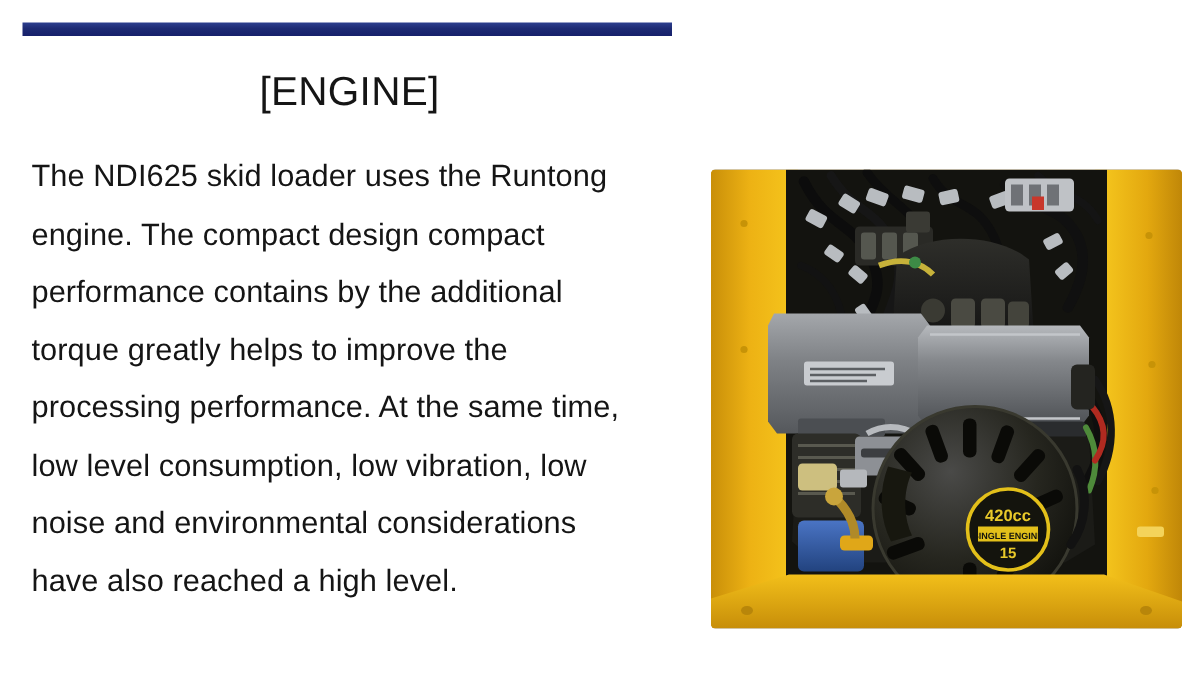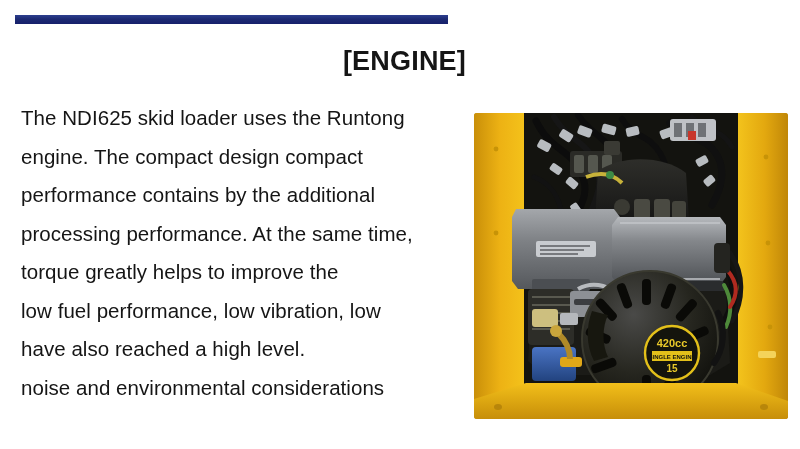--- a/index.html
+++ b/index.html
@@ -33,23 +33,23 @@
     height: 9px;
     background: linear-gradient(180deg,#2d3f8f 0%, #1d2a73 45%, #16206b 100%);
   }
 
   
   .section-title {
     position: absolute;
     left: 0px;
     top: 46px;
     width: 466px;
-    text-align: right;
+    text-align: center;
     font-size: 27px;
-    font-weight: 700;
+    font-weight: 400;
     color: #151515;
     letter-spacing: 0.2px;
     line-height: 1.15;
     white-space: nowrap;
   }
 
   
   .body-copy {
     position: absolute;
     left: 21px;
@@ -88,25 +88,25 @@
 
   <div class="accent-rule"></div>
 
   <div class="section-title">[ENGINE]</div>
 
   <div class="body-copy">
     <p>
       <span class="ln">The NDI625 skid loader uses the Runtong</span>
       <span class="ln">engine. The compact design compact</span>
       <span class="ln">performance contains by the additional</span>
+      <span class="ln">torque greatly helps to improve the</span>
       <span class="ln">processing performance. At the same time,</span>
-      <span class="ln">torque greatly helps to improve the</span>
-      <span class="ln">low fuel performance, low vibration, low</span>
+      <span class="ln">low level consumption, low vibration, low</span>
+      <span class="ln">noise and environmental considerations</span>
       <span class="ln">have also reached a high level.</span>
-      <span class="ln">noise and environmental considerations</span>
     </p>
   </div>
 
   <div class="photo-frame">
     <svg width="314" height="306" viewBox="0 0 314 306" xmlns="http://www.w3.org/2000/svg">
       <defs>
         <linearGradient id="yellowL" x1="0" y1="0" x2="1" y2="0">
           <stop offset="0" stop-color="#c98f09"></stop>
           <stop offset="0.45" stop-color="#edb214"></stop>
           <stop offset="1" stop-color="#f6c71d"></stop>

